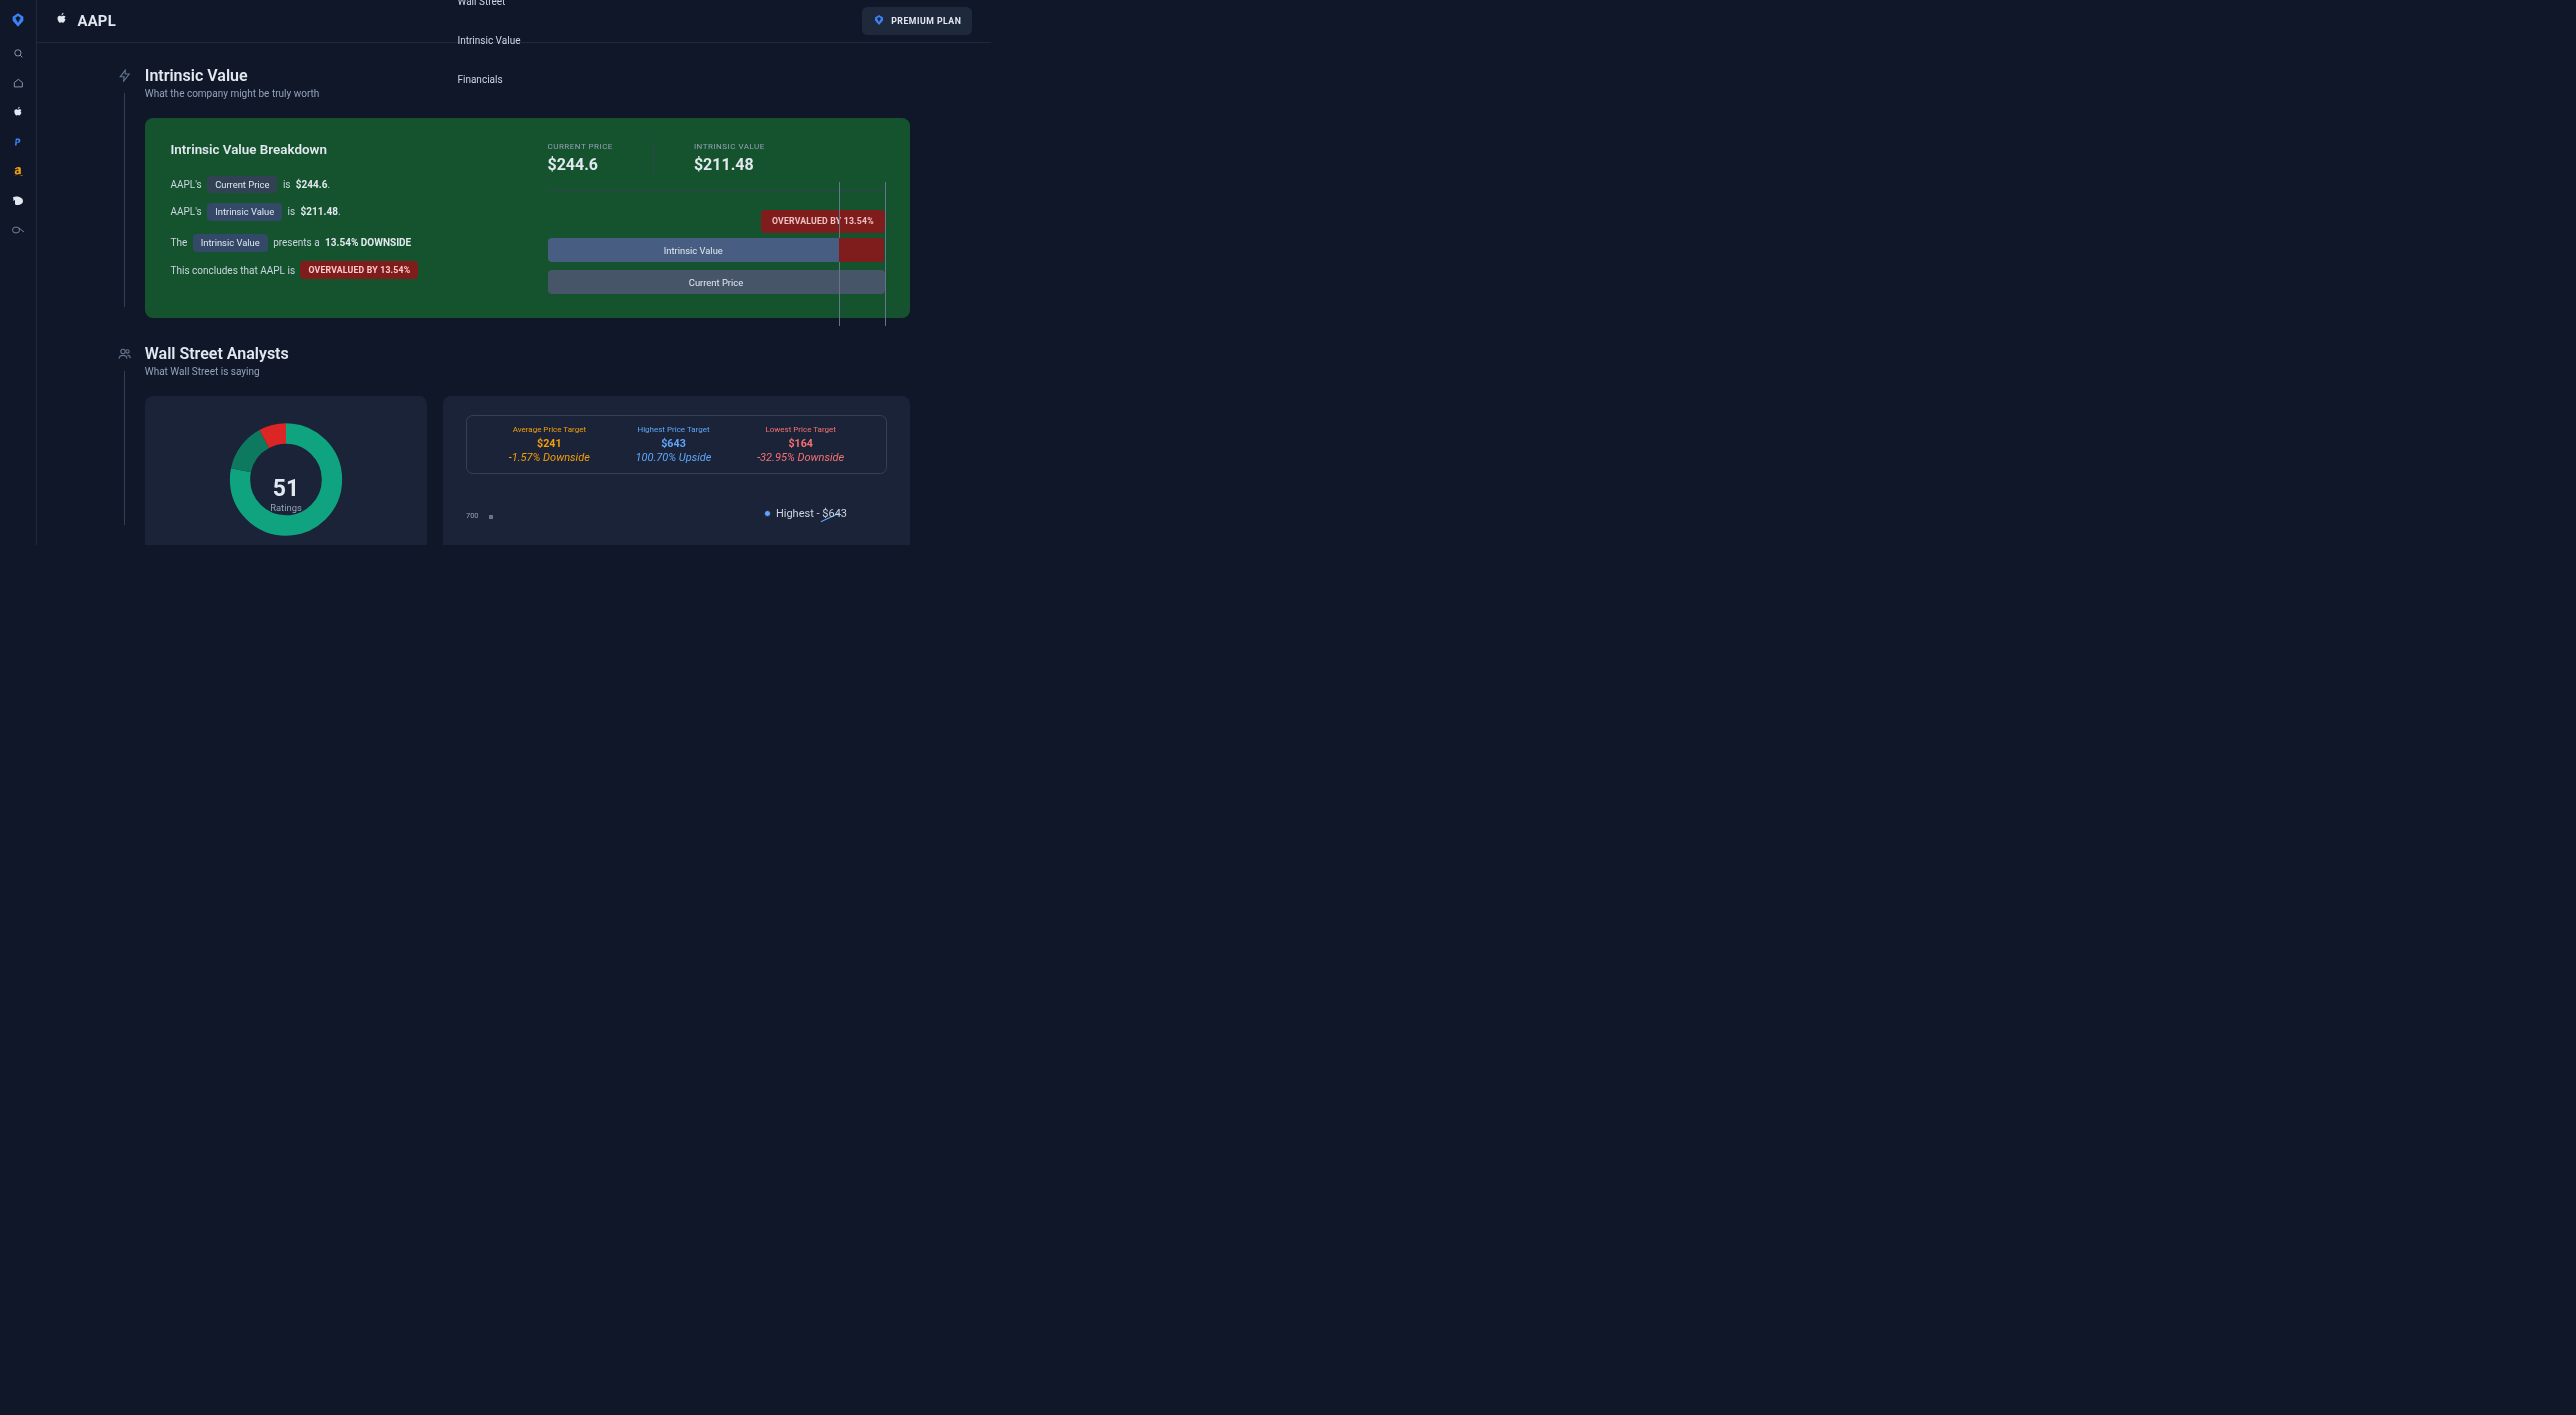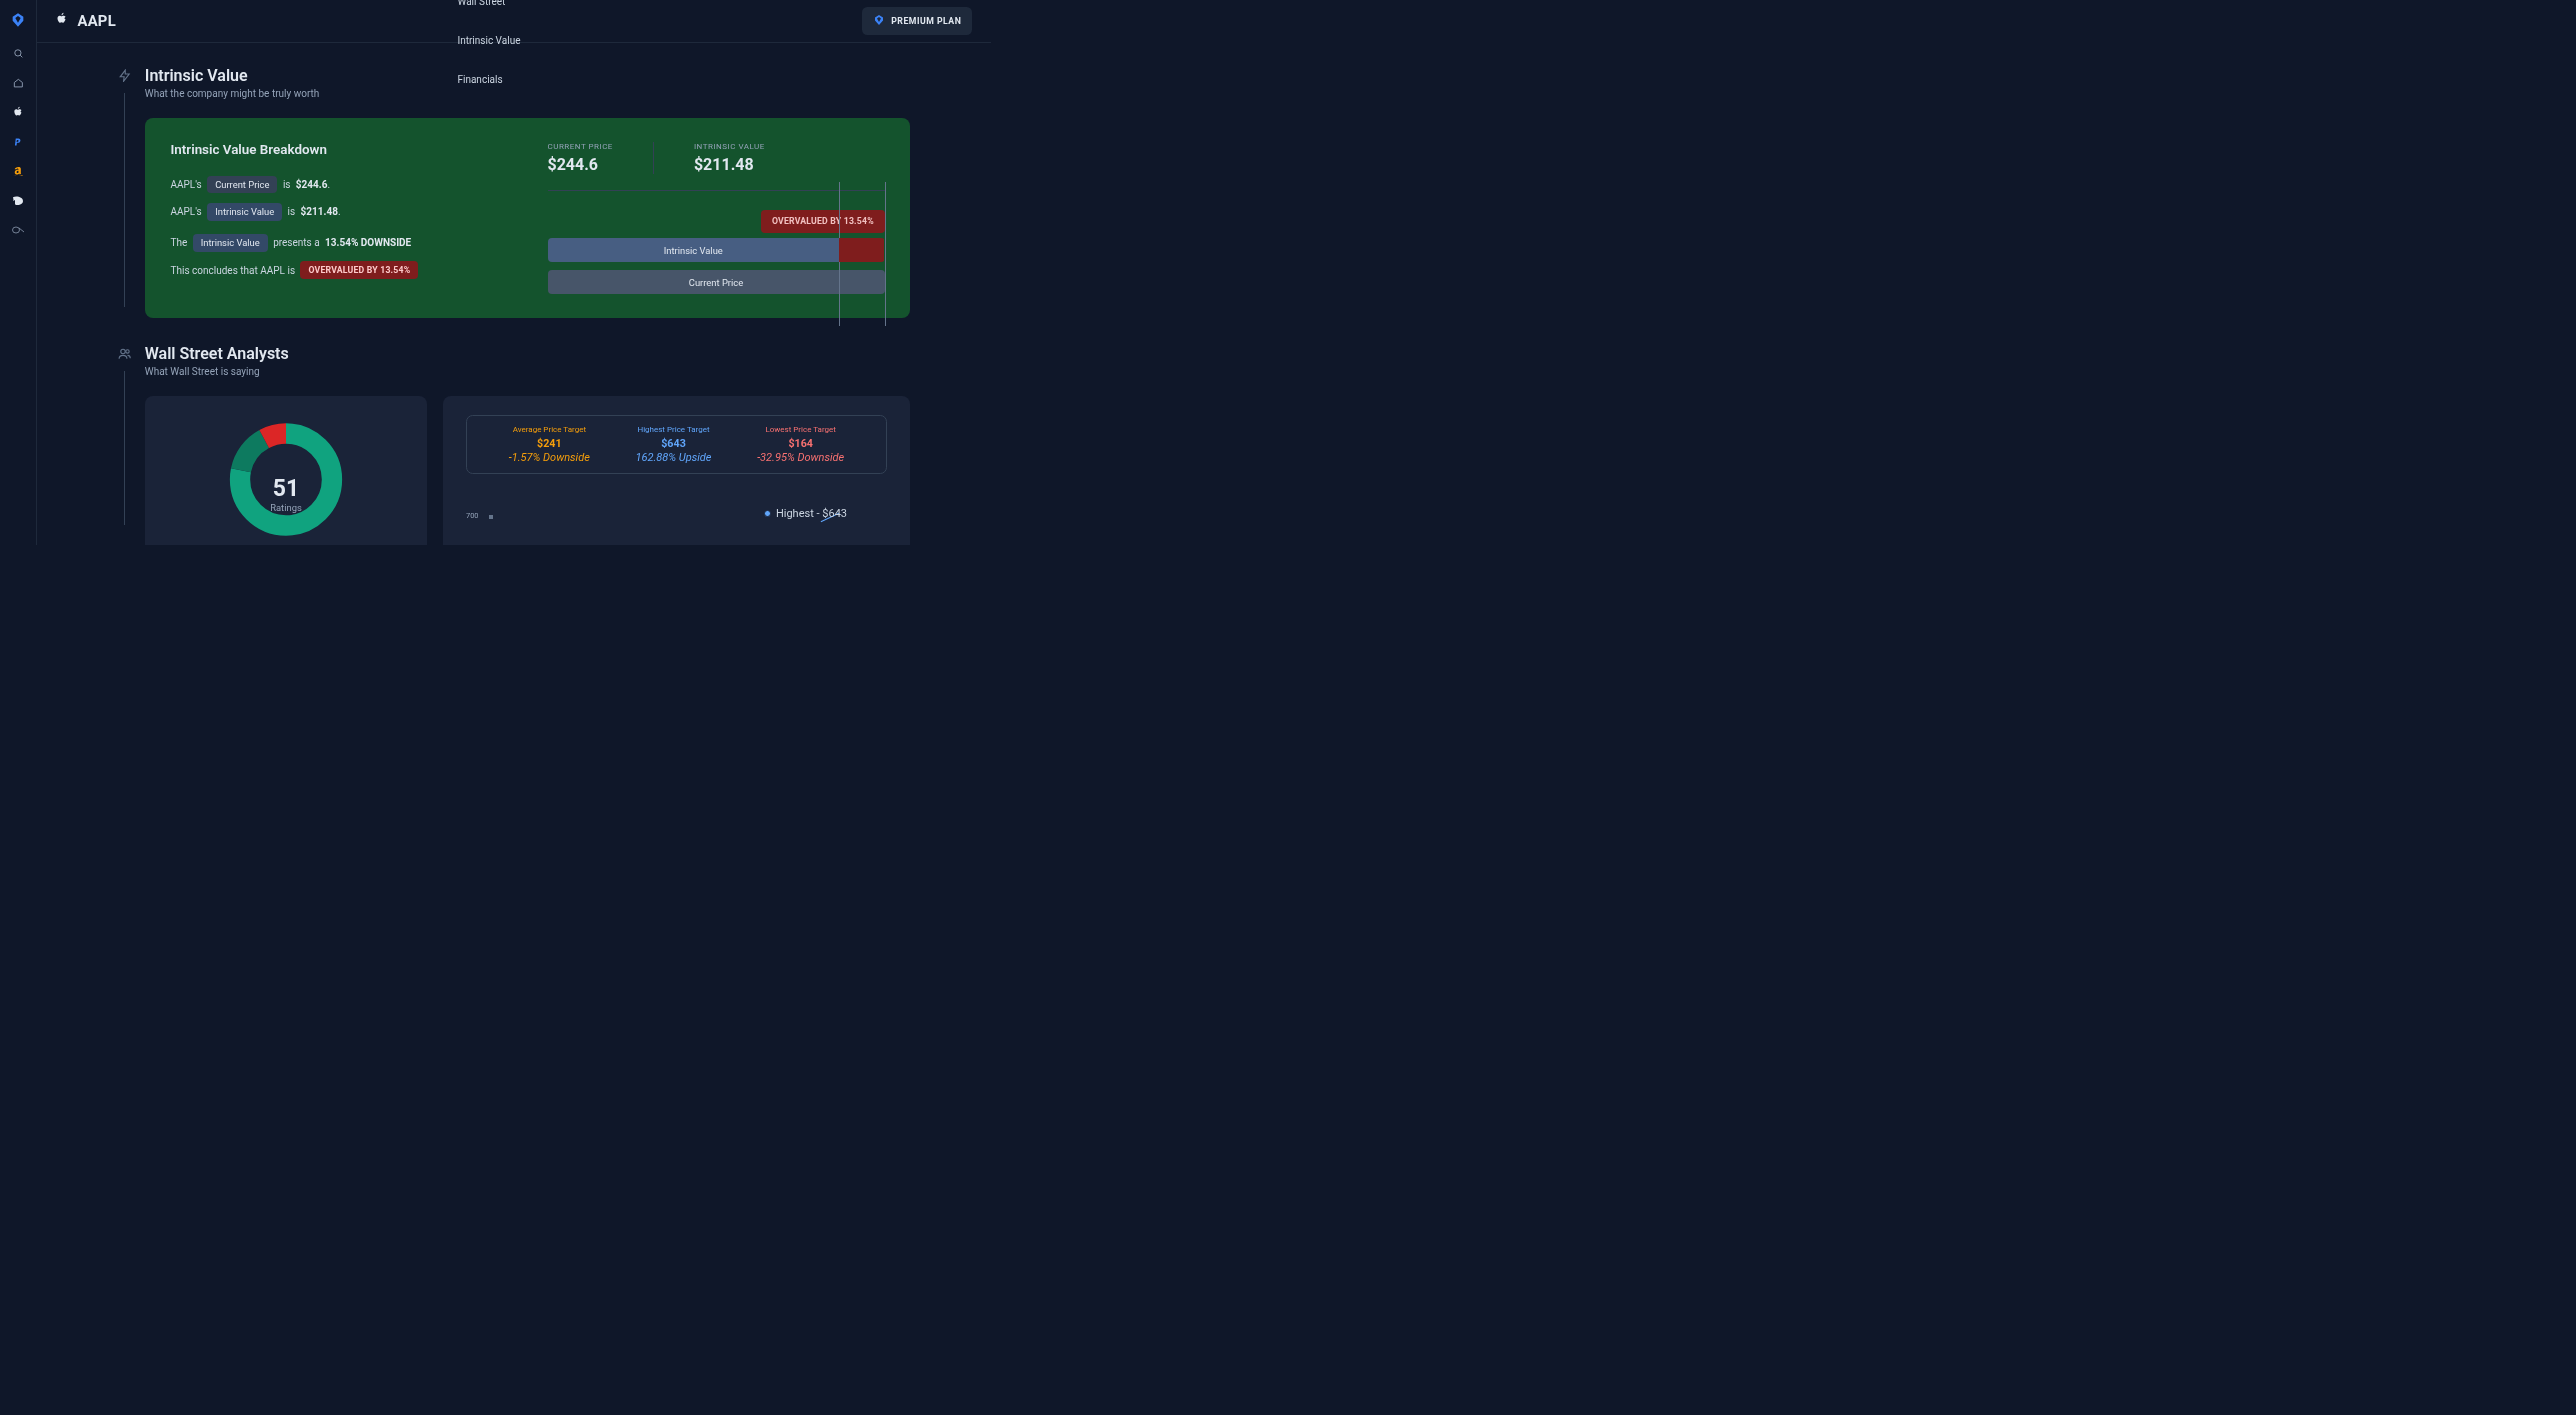--- a/index.html
+++ b/index.html
@@ -356,21 +356,21 @@
           <div class="ws-card-right">
             <div class="targets-box">
               <div class="target-col">
                 <div class="target-label t-avg">Average Price Target</div>
                 <div class="target-value t-avg">$241</div>
                 <div class="target-change t-avg">-1.57% Downside</div>
               </div>
               <div class="target-col">
                 <div class="target-label t-high">Highest Price Target</div>
                 <div class="target-value t-high">$643</div>
-                <div class="target-change t-high">162.88% Upside</div>
+                <div class="target-change t-high">100.70% Upside</div>
               </div>
               <div class="target-col">
                 <div class="target-label t-low">Lowest Price Target</div>
                 <div class="target-value t-low">$164</div>
                 <div class="target-change t-low">-32.95% Downside</div>
               </div>
             </div>
             <div class="chart-area">
               <span class="y-tick" style="top:17.4px;">700</span>
               <div style="position:absolute;left:23px;top:21.5px;width:4px;height:4px;background:#64748b;"></div>

